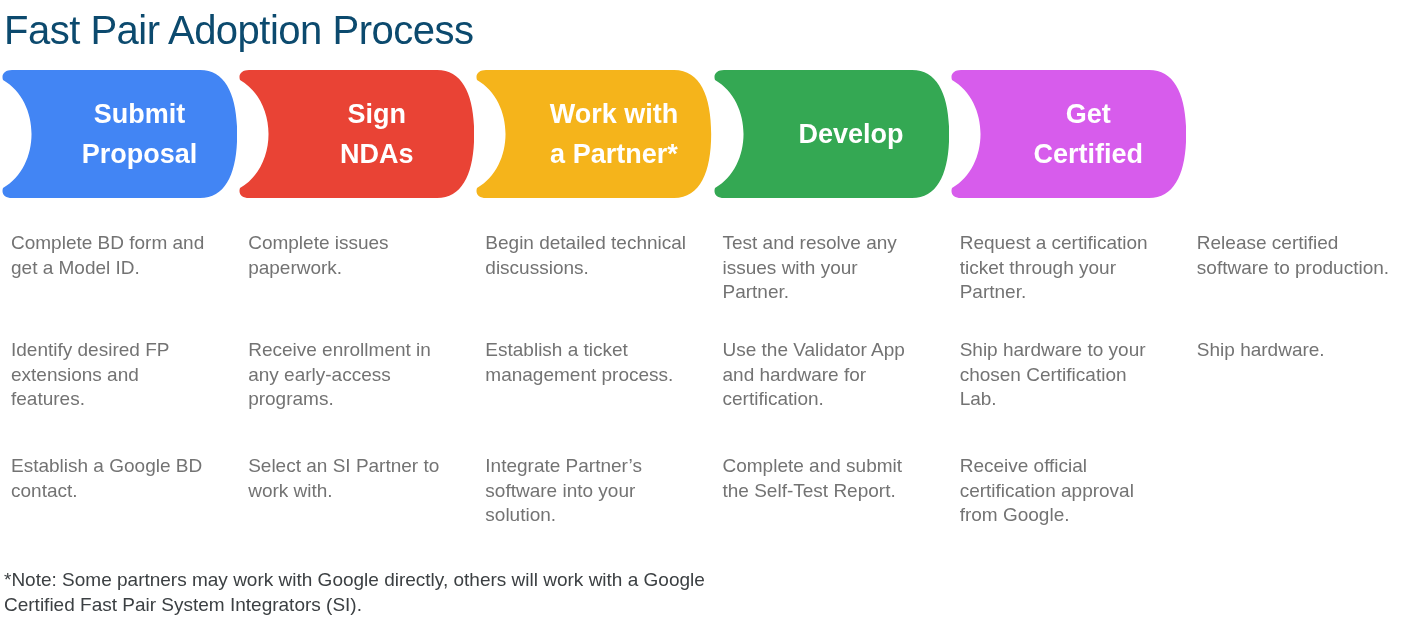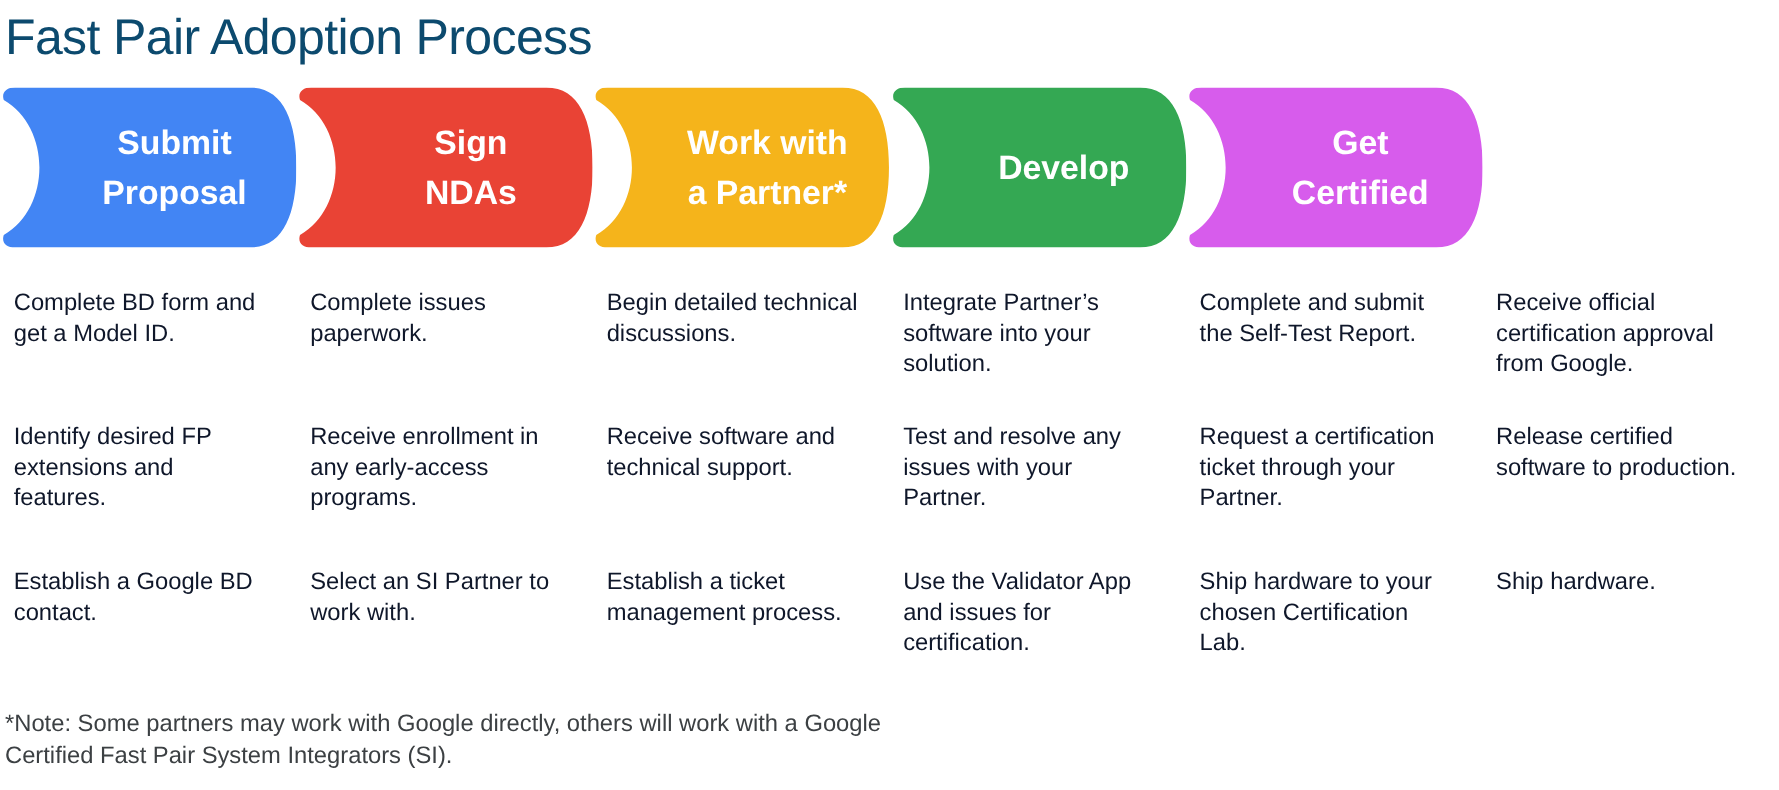--- a/index.html
+++ b/index.html
@@ -54,21 +54,21 @@
     margin-top: 33px;
     display: grid;
     grid-template-columns: repeat(6, 1fr);
     grid-template-rows: 107px 116px auto;
     grid-auto-flow: column;
   }
   .step-cell {
     padding: 0 20px 0 11px;
     font-size: 19px;
     line-height: 1.3;
-    color: #0f172a;
+    color: #737373;
   }
 
   .footnote {
     margin: 40px 0 16px 4px;
     max-width: 705px;
     font-size: 19px;
     line-height: 1.3;
     color: #3c4043;
   }
 </style>
@@ -133,26 +133,25 @@
 
     <div class="step-cell">Complete BD form and get a Model ID.</div>
     <div class="step-cell">Identify desired FP extensions and features.</div>
     <div class="step-cell">Establish a Google BD contact.</div>
 
     <div class="step-cell">Complete issues paperwork.</div>
     <div class="step-cell">Receive enrollment in any early-access programs.</div>
     <div class="step-cell">Select an SI Partner to work with.</div>
 
     <div class="step-cell">Begin detailed technical discussions.</div>
-    <div class="step-cell">Receive software and technical support.</div>
     <div class="step-cell">Establish a ticket management process.</div>
 
     <div class="step-cell">Integrate Partner’s software into your solution.</div>
     <div class="step-cell">Test and resolve any issues with your Partner.</div>
-    <div class="step-cell">Use the Validator App and issues for certification.</div>
+    <div class="step-cell">Use the Validator App and hardware for certification.</div>
 
     <div class="step-cell">Complete and submit the Self-Test Report.</div>
     <div class="step-cell">Request a certification ticket through your Partner.</div>
     <div class="step-cell">Ship hardware to your chosen Certification Lab.</div>
 
     <div class="step-cell">Receive official certification approval from Google.</div>
     <div class="step-cell">Release certified software to production.</div>
     <div class="step-cell">Ship hardware.</div>
   </div>
 

